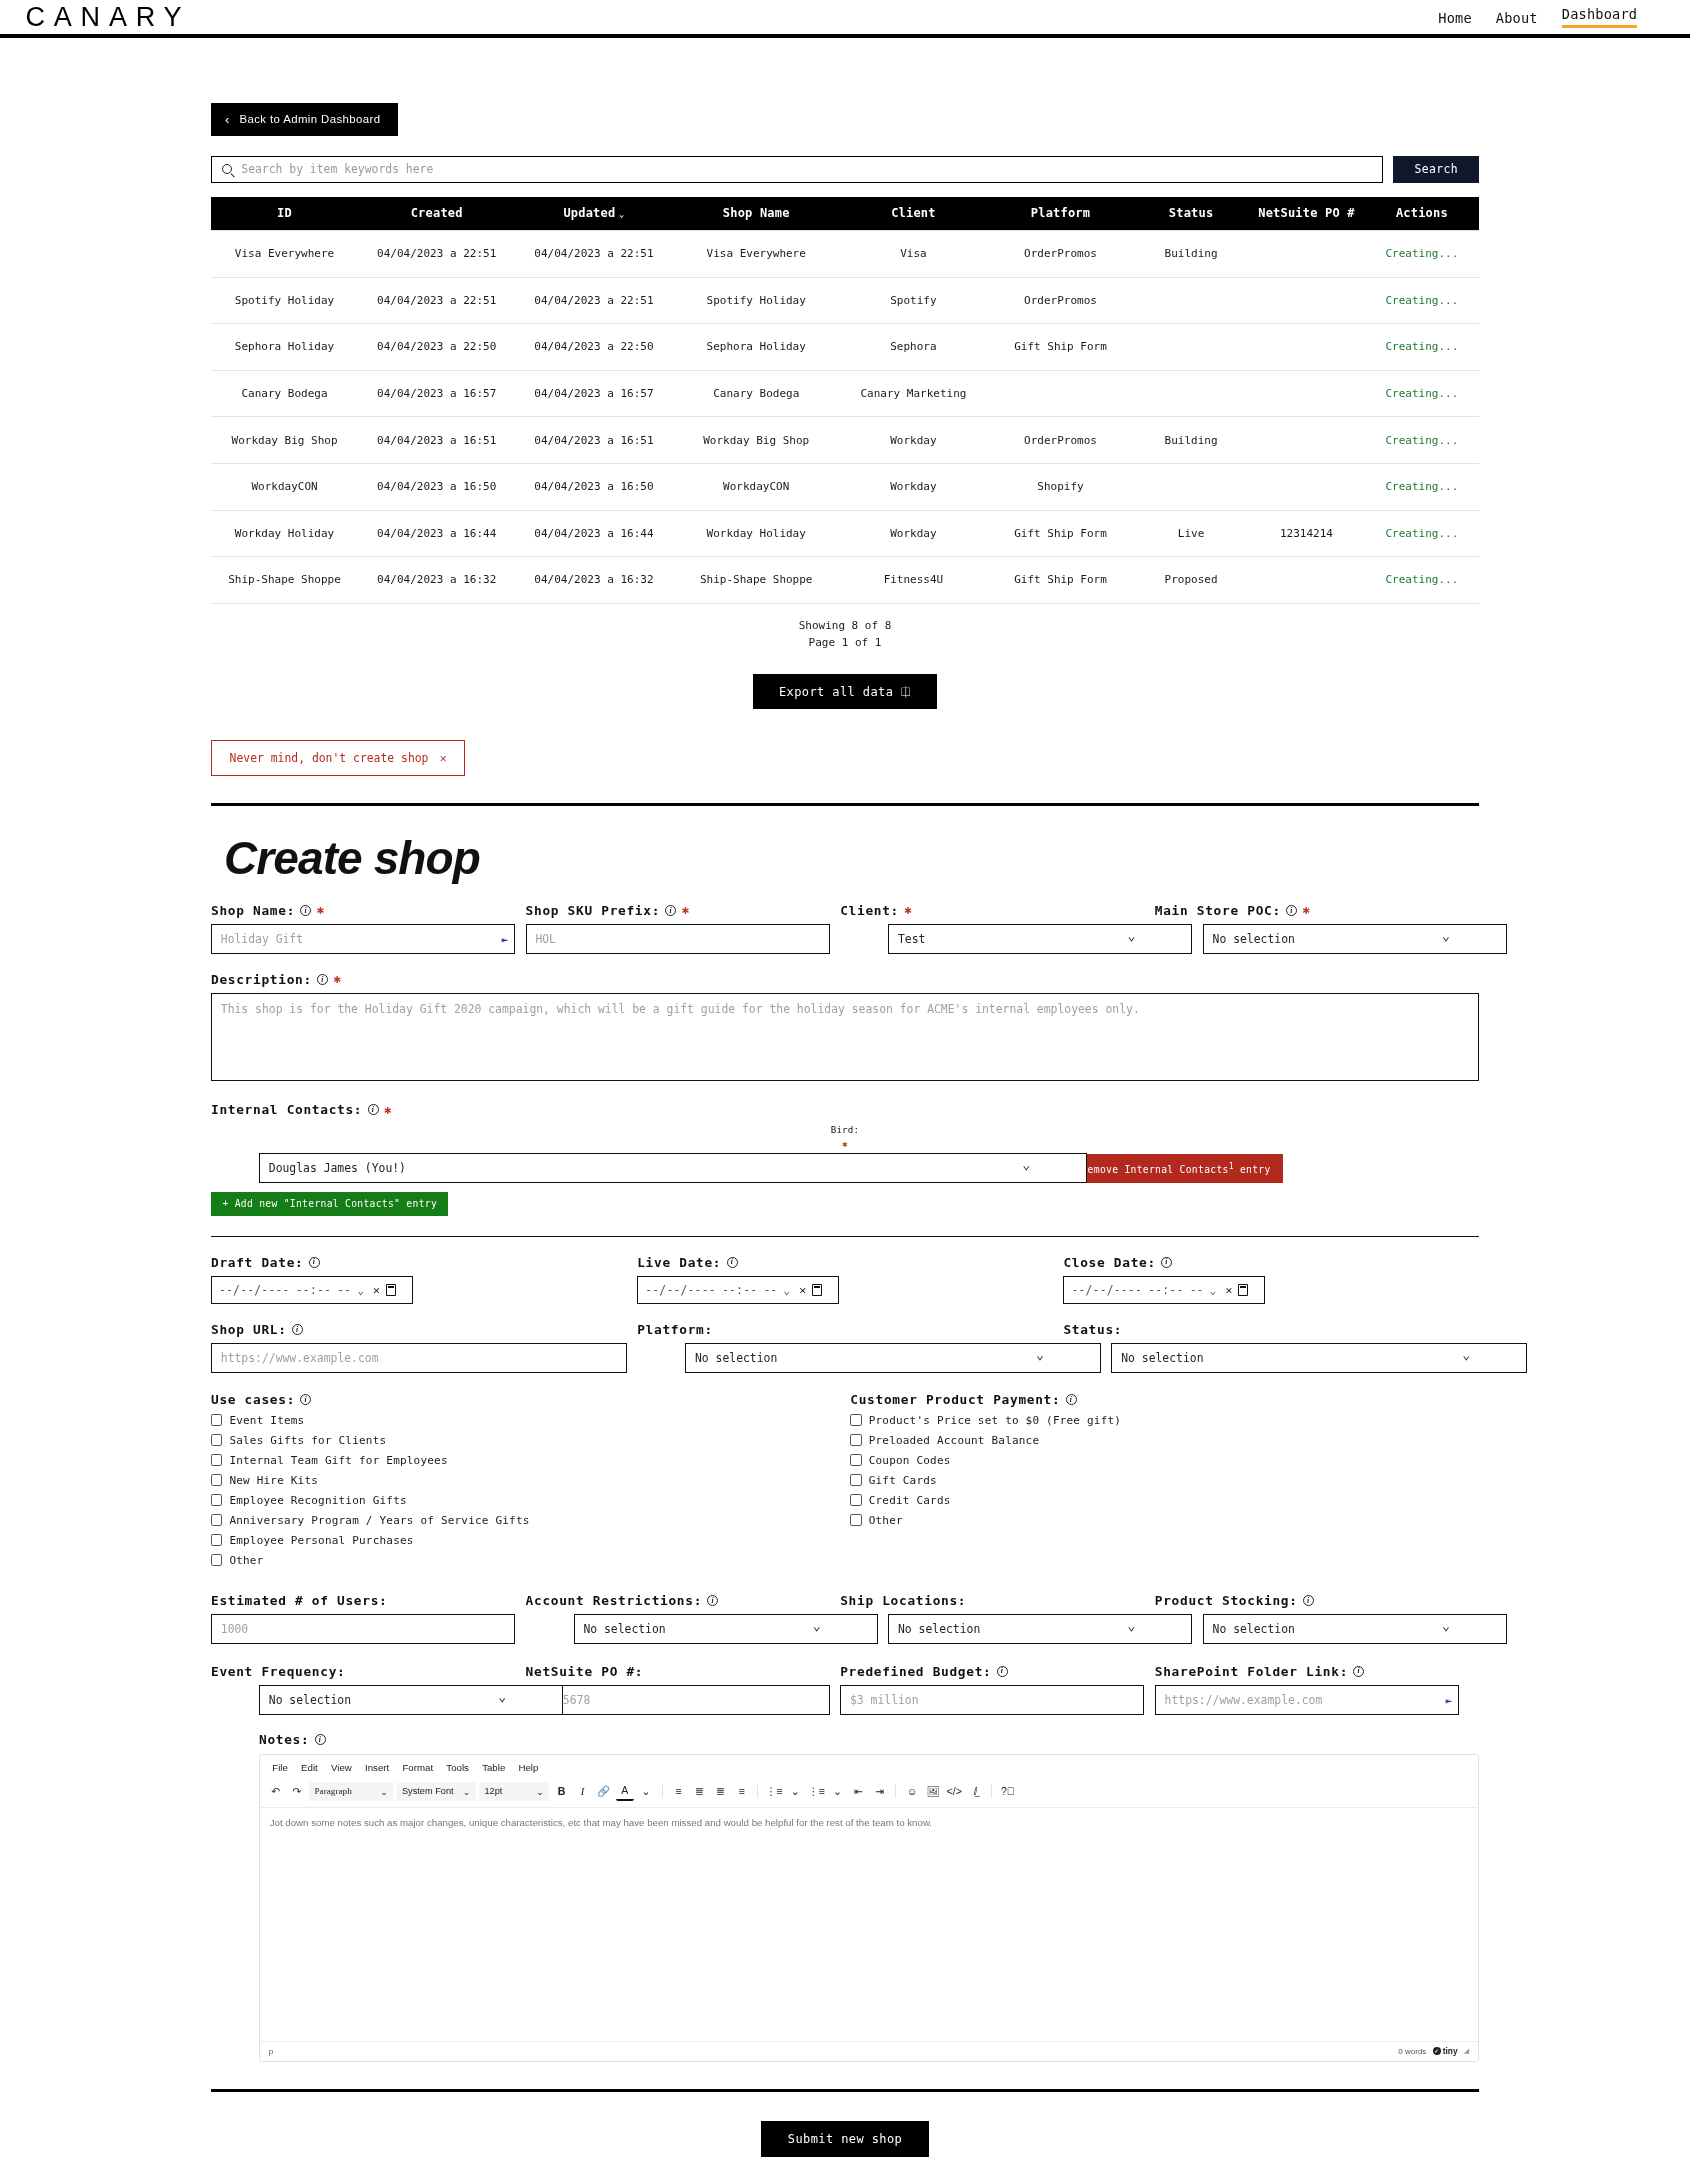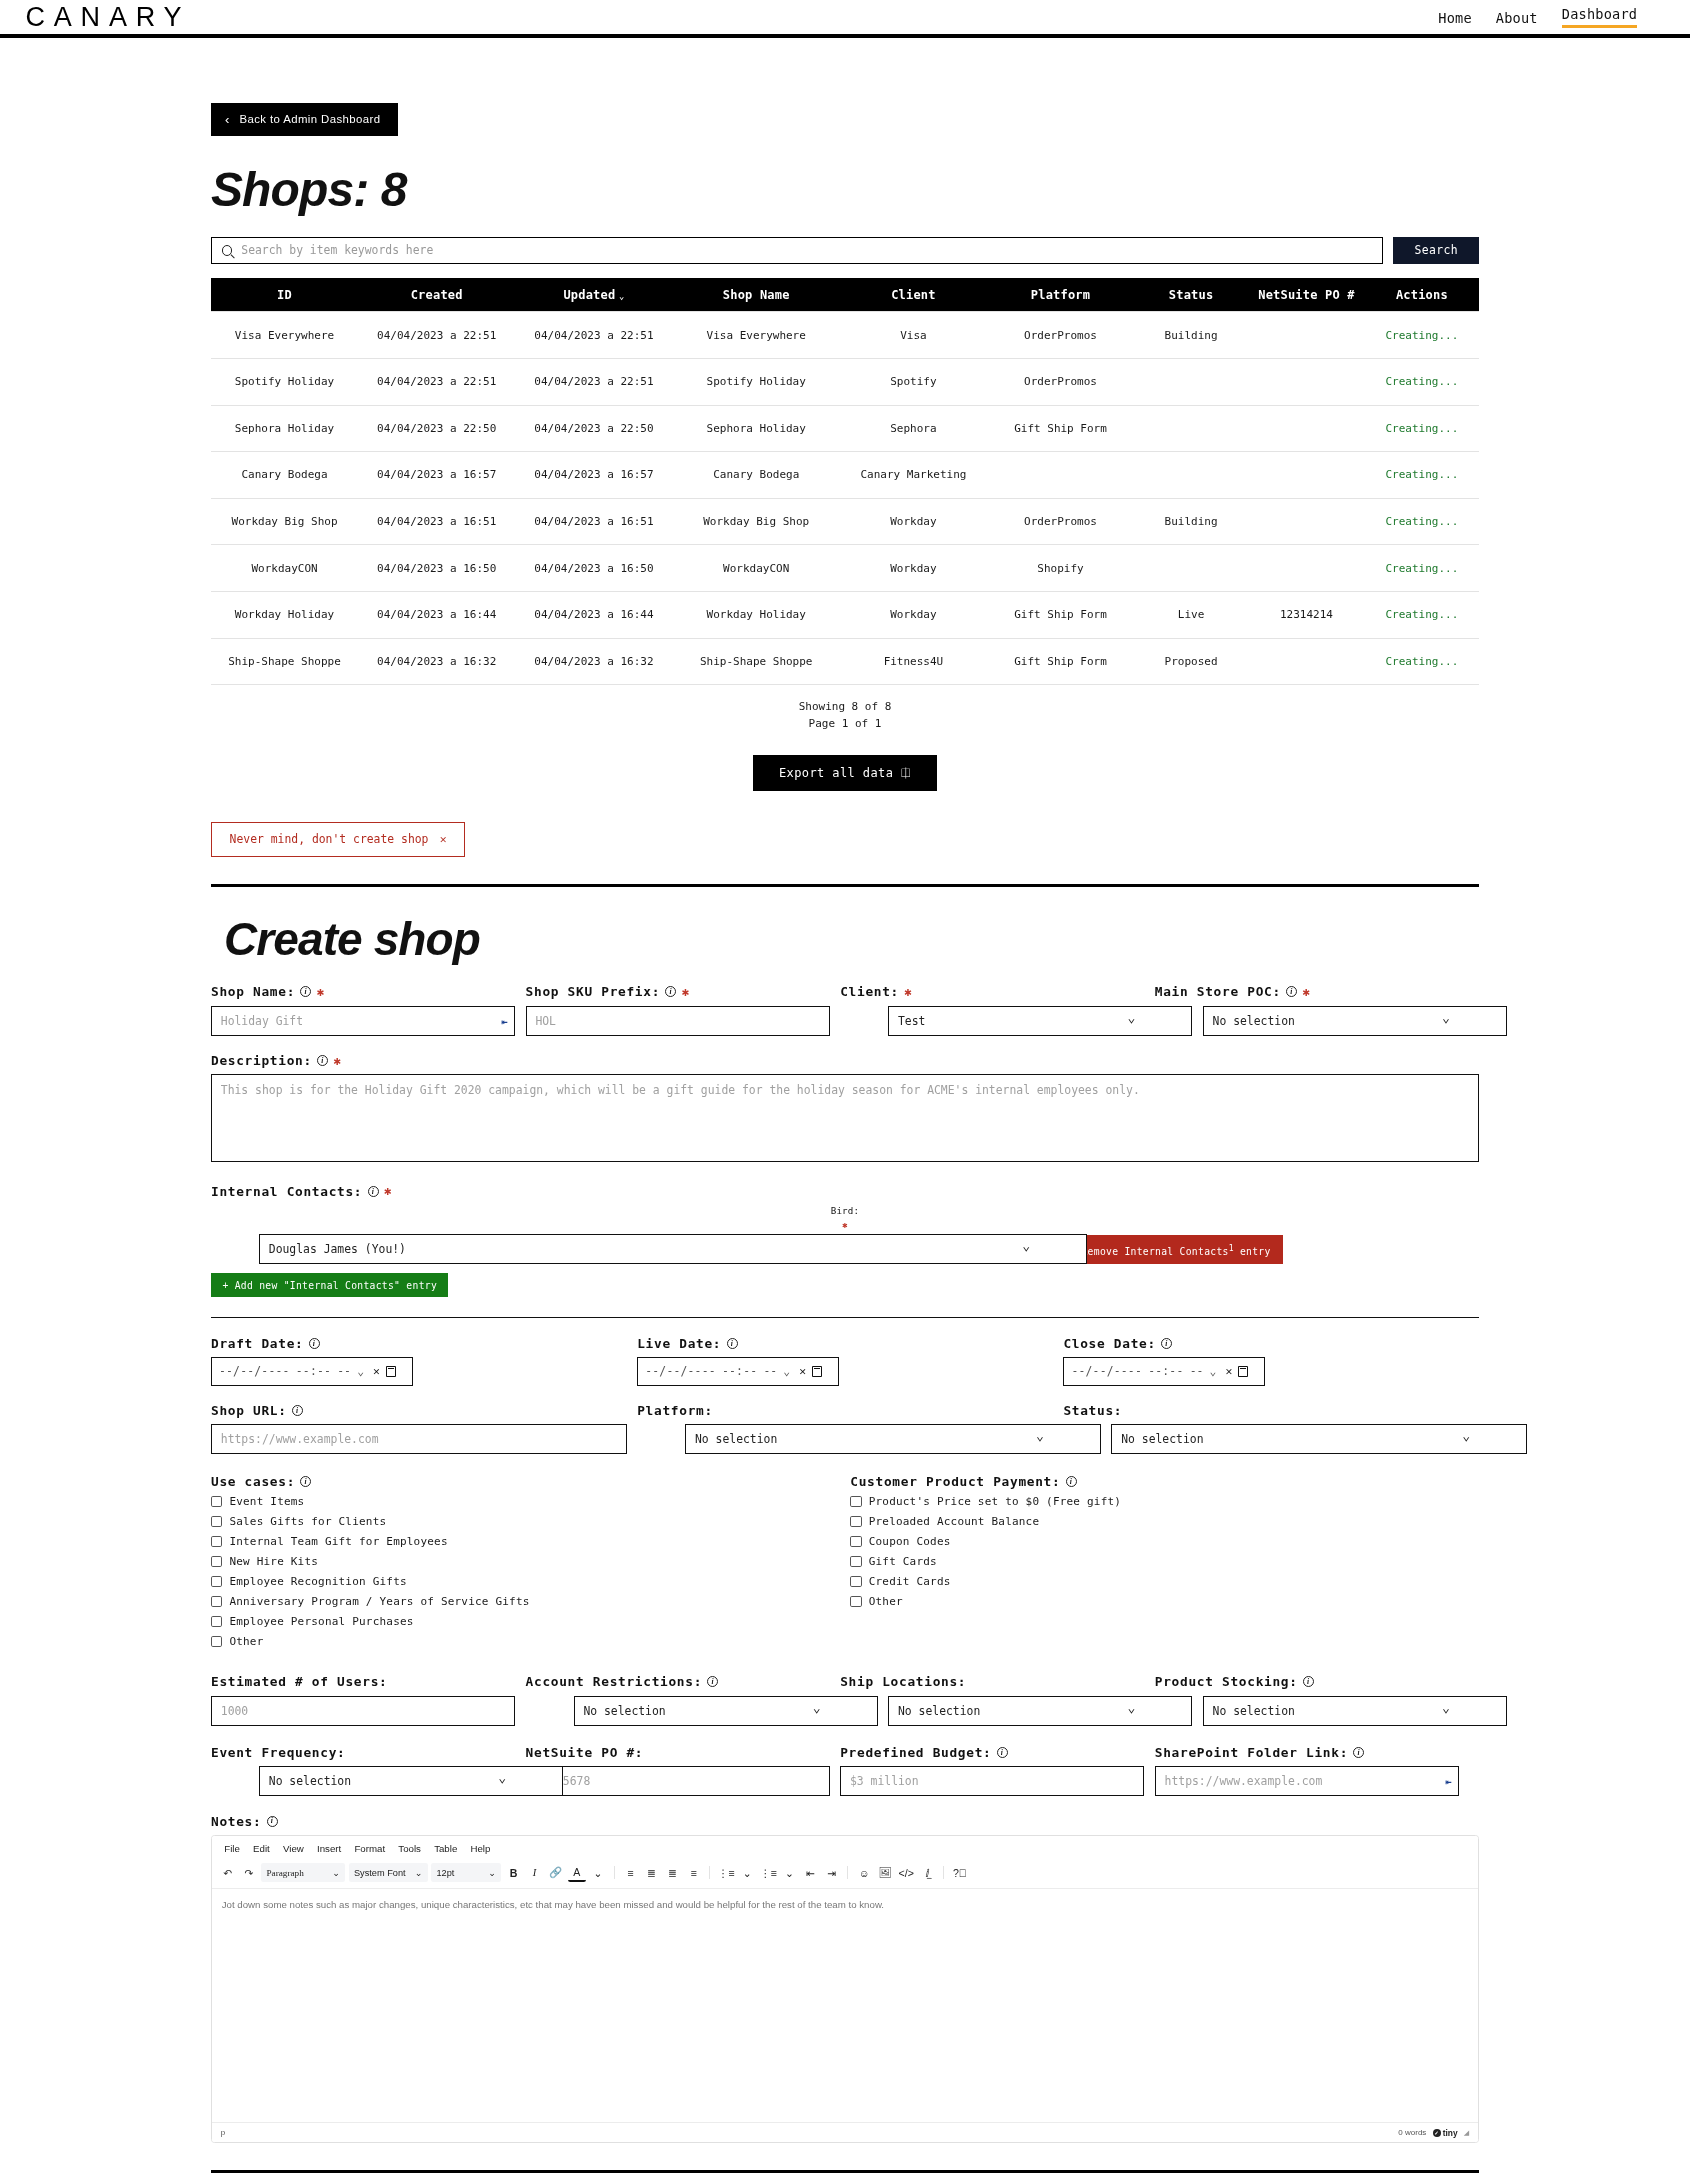--- a/index.html
+++ b/index.html
@@ -210,21 +210,21 @@
   }
   .chk .txt { font-size: 11px; color:#1a1a1a; letter-spacing:0.2px; }
 
   .usecase-wrap { display:flex; gap:10.6px; margin-top: 19.4px; }
   .usecase-col { width: 629px; }
 
   .grid4 { display:flex; gap: 10.6px; margin-top: 19.4px; }
   .grid4 .field { width: 304px; }
 
   
-  .notes-wrap { margin-top: 17.6px; }
+  .notes-wrap { margin-top: 17.6px; margin-left: 48px; }
   .mce {
     border: 0.9px solid #e0e0e0; border-radius: 3.5px; overflow:hidden;
     font-family: "Liberation Sans", sans-serif; background:#fff;
   }
   .mce-menubar {
     display:flex; gap: 2.6px; padding: 4.4px 7px 3.5px 7px; background:#fff;
   }
   .mce-menubar span { font-size: 9.7px; color:#222; padding: 2.6px 5.3px; border-radius:1.8px; cursor:pointer;}
   .mce-toolbar {
     display:flex; align-items:center; gap: 3.5px; padding: 3.5px 7px 6.2px 7px;
@@ -283,21 +283,20 @@
 </div>
 
 <div class="wrap">
 <div class="content">
 
   <button class="back-btn">
     <span class="chev">‹</span>
     <span>Back to Admin Dashboard</span>
   </button>
 
-  <h1 class="page-title"><span>Shops</span><span class="nonital">: 8</span></h1>
 
   <div class="searchrow">
     <div class="searchbox">
       <span class="mag"></span>
       <input class="si" placeholder="Search by item keywords here" style="">
     </div>
     <button class="search-btn">Search</button>
   </div>
 
   <table class="shops">

